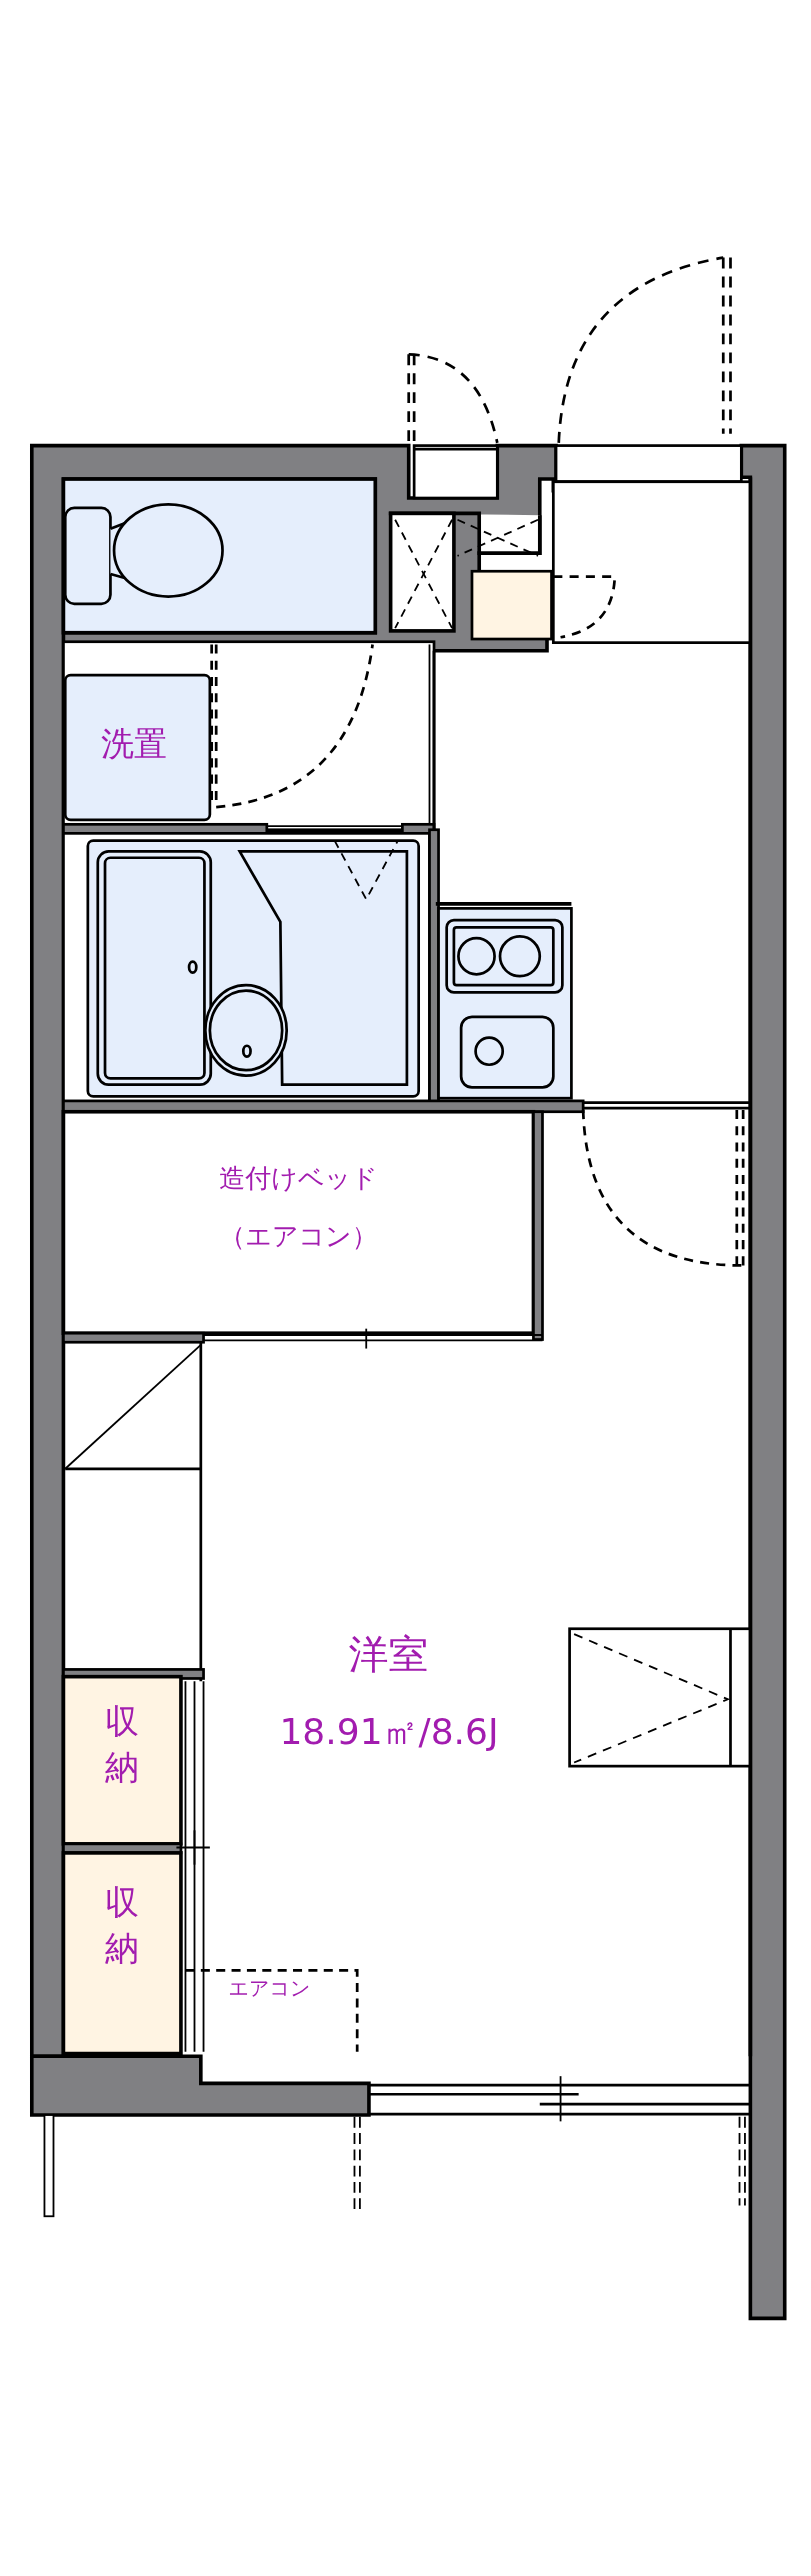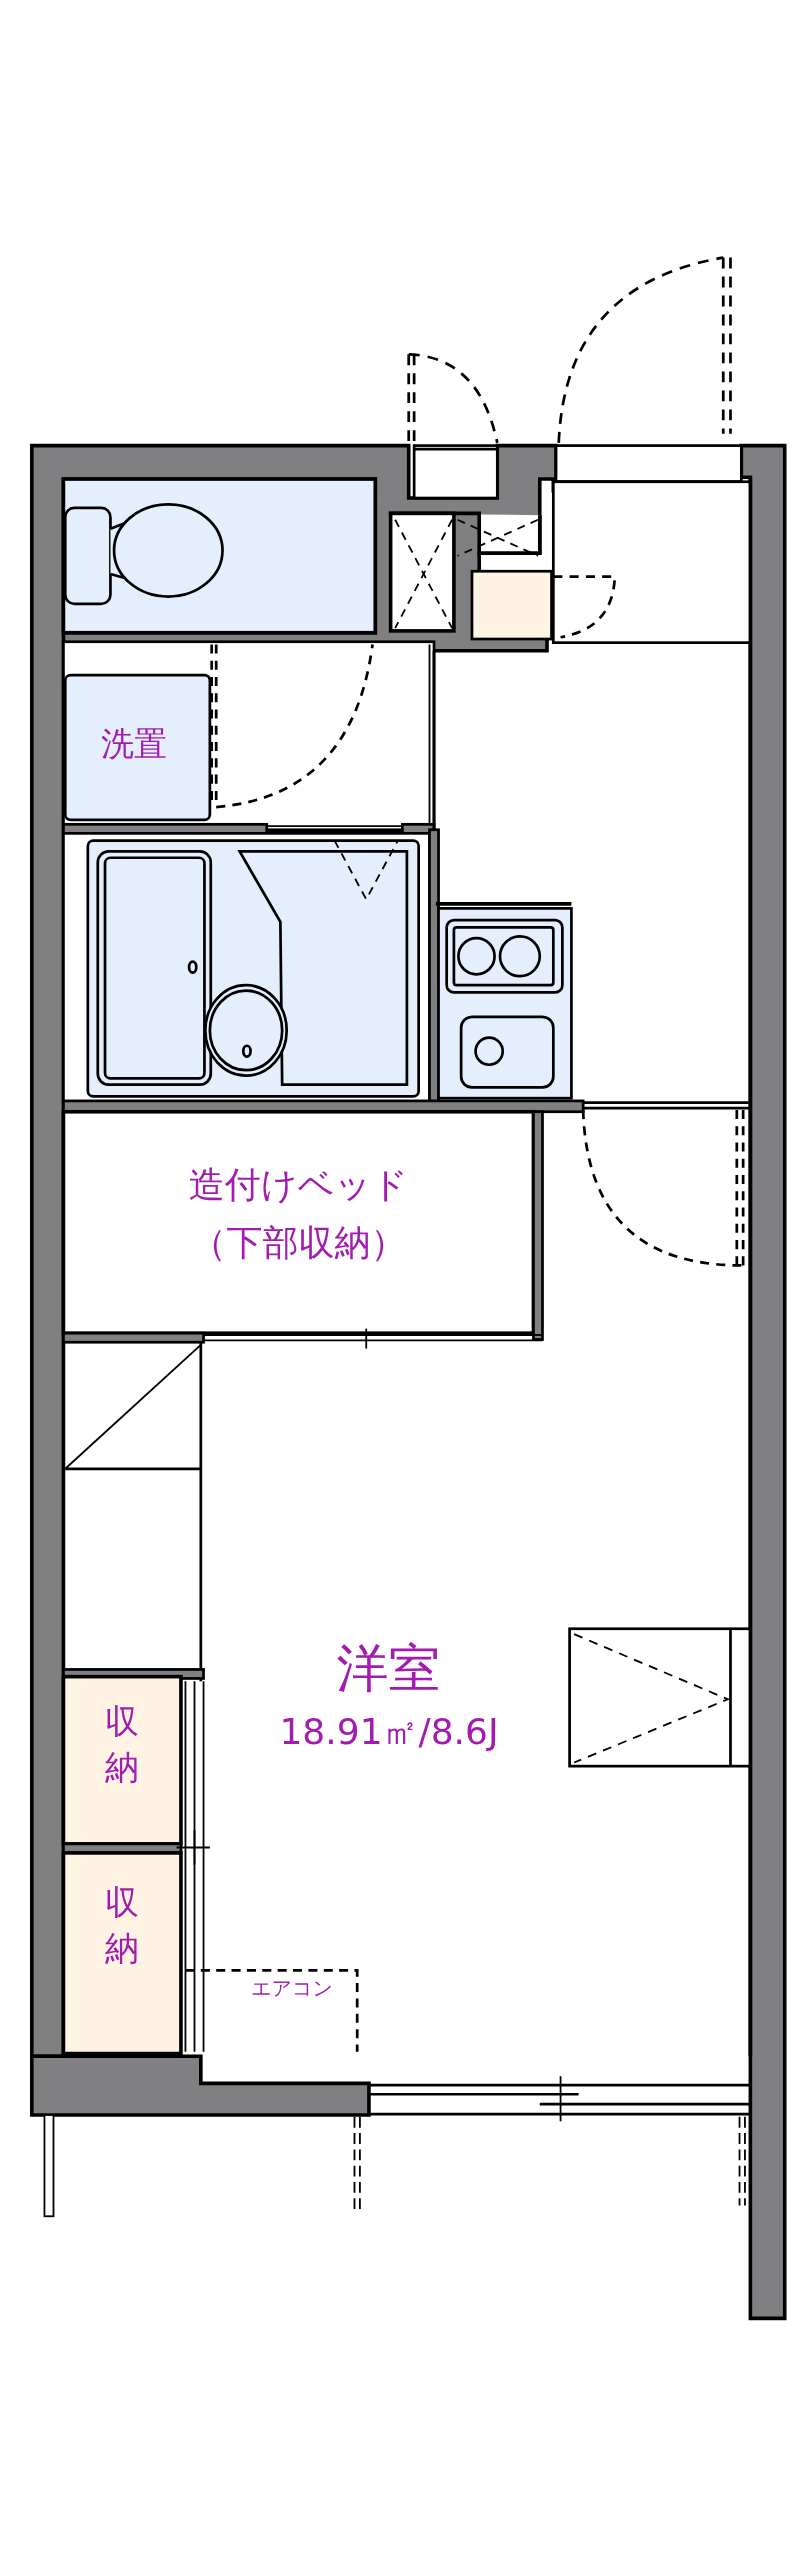--- a/index.html
+++ b/index.html
@@ -1,22 +1,22 @@
 <!DOCTYPE html>
 <html style="font-size:14.5px"><head>
 <meta charset="utf-8">
 <style>
   html, body { margin:0; padding:0; background:#ffffff; }
   body { width:812px; height:2576px; position:relative; overflow:hidden;
          font-family:"DejaVu Sans", "Liberation Sans", sans-serif; }
   .plan { position:absolute; left:0; top:0; width:812px; height:2576px; }
   .label { position:absolute; color:#a21caf; text-align:center; white-space:pre; line-height:1.15; }
-  .lbl-room { font-size:52px;margin-top:8px; }
+  .lbl-room { font-size:40px; }
   .lbl-area { font-size:36px; }
-  .lbl-bed { font-size:36px; }
+  .lbl-bed { font-size:26px; }
   .lbl-wash { font-size:33px; }
   .lbl-storage { font-size:34px; line-height:1.35; }
   .lbl-ac { font-size:20px; }
 </style>
 </head>
 <body>
 
 <svg class="plan" viewBox="0 0 898 2850" xmlns="http://www.w3.org/2000/svg">
   <g fill="none" stroke="#000" stroke-width="3">
 
@@ -174,24 +174,24 @@
       <rect x="49" y="2340" width="10" height="112" fill="#fff"></rect>
       <path d="M392 2342 L392 2445 M398 2342 L398 2445" stroke-dasharray="12,6"></path>
       <path d="M818 2342 L818 2440 M824 2342 L824 2440" stroke-dasharray="12,6"></path>
     </g>
   </g>
 </svg>
 
 <div class="label lbl-wash" style="left:80px; top:725px; width:108px;">洗置</div>
 
 <div class="label lbl-bed" style="left:136px; top:1164px; width:325px;">造付けベッド</div>
-<div class="label lbl-bed" style="left:136px; top:1222px; width:325px;">（下部収納）</div>
+<div class="label lbl-bed" style="left:136px; top:1222px; width:325px;">（エアコン）</div>
 
 <div class="label lbl-room" style="left:271px; top:1631px; width:235px;">洋室</div>
 <div class="label lbl-area" style="left:199px; top:1711px; width:380px;">18.91㎡/8.6J</div>
 
 <div class="label lbl-storage" style="left:77px; top:1699px; width:90px;">収
 納</div>
 <div class="label lbl-storage" style="left:77px; top:1880px; width:90px;">収
 納</div>
 
-<div class="label lbl-ac" style="left:206px; top:1977px; width:127px; text-align:right;">エアコン</div>
+<div class="label lbl-ac" style="left:206px; top:1977px; width:127px; text-align:center;">エアコン</div>
 
 
 </body></html>

